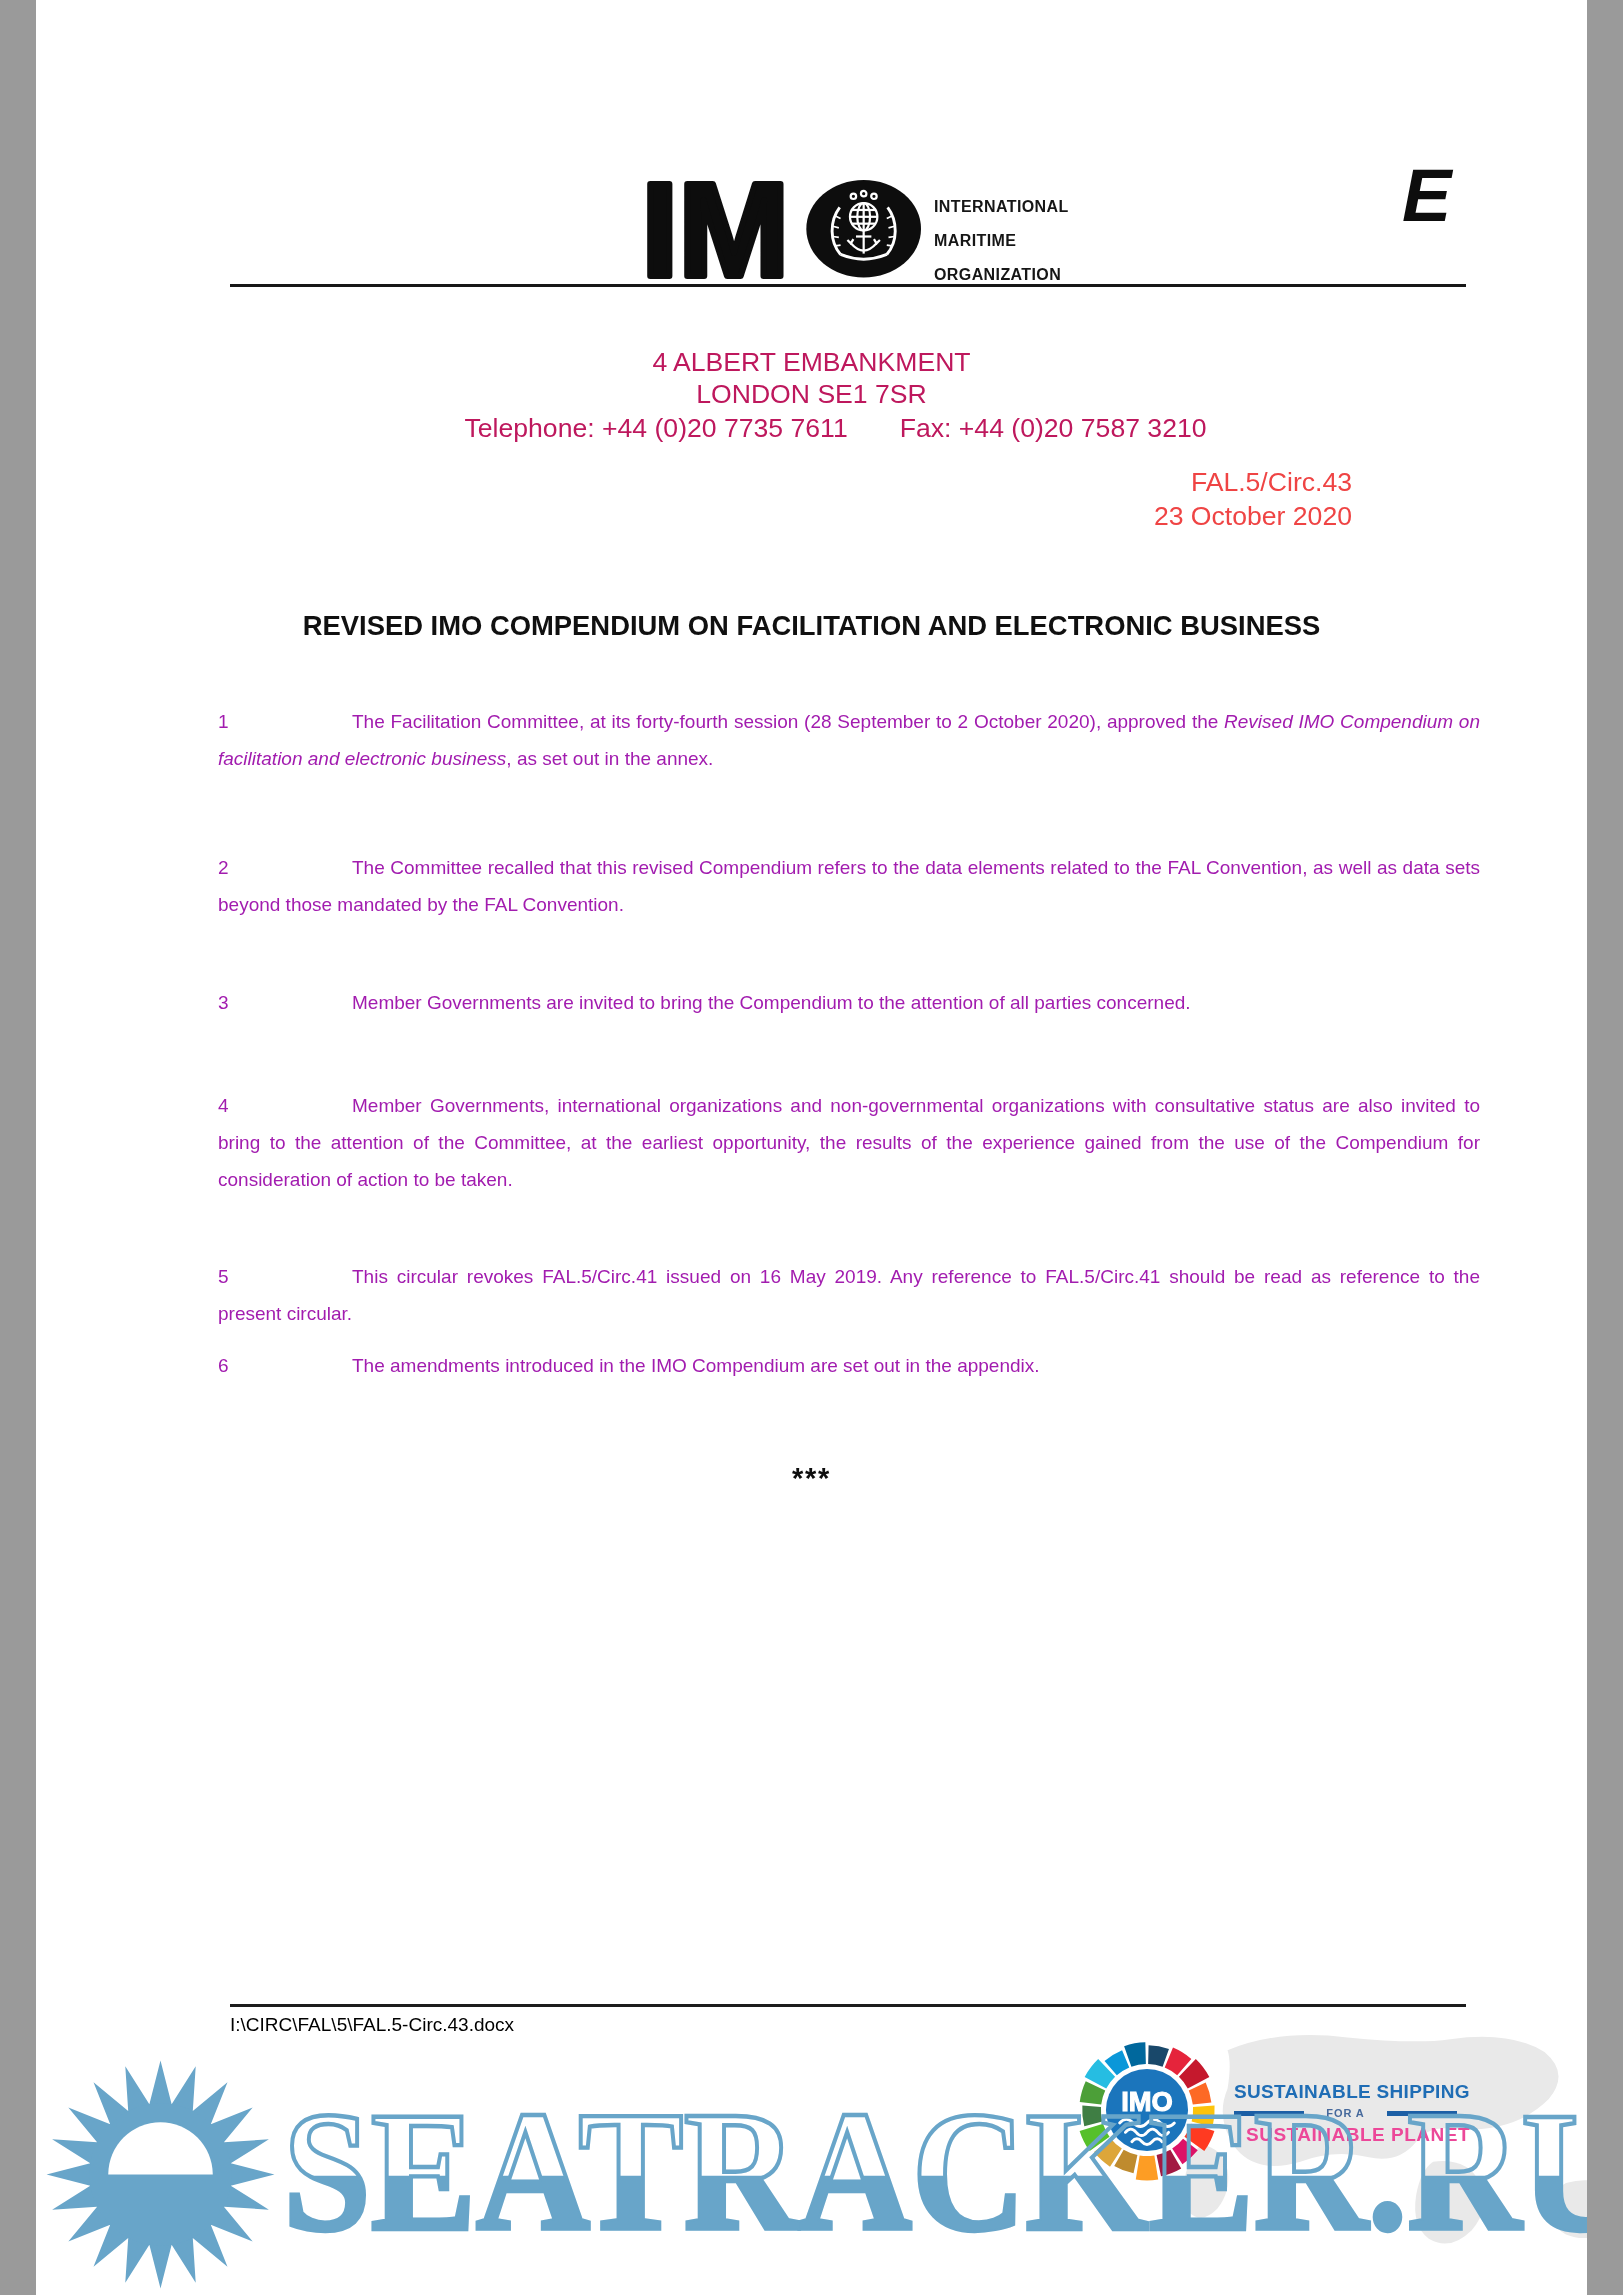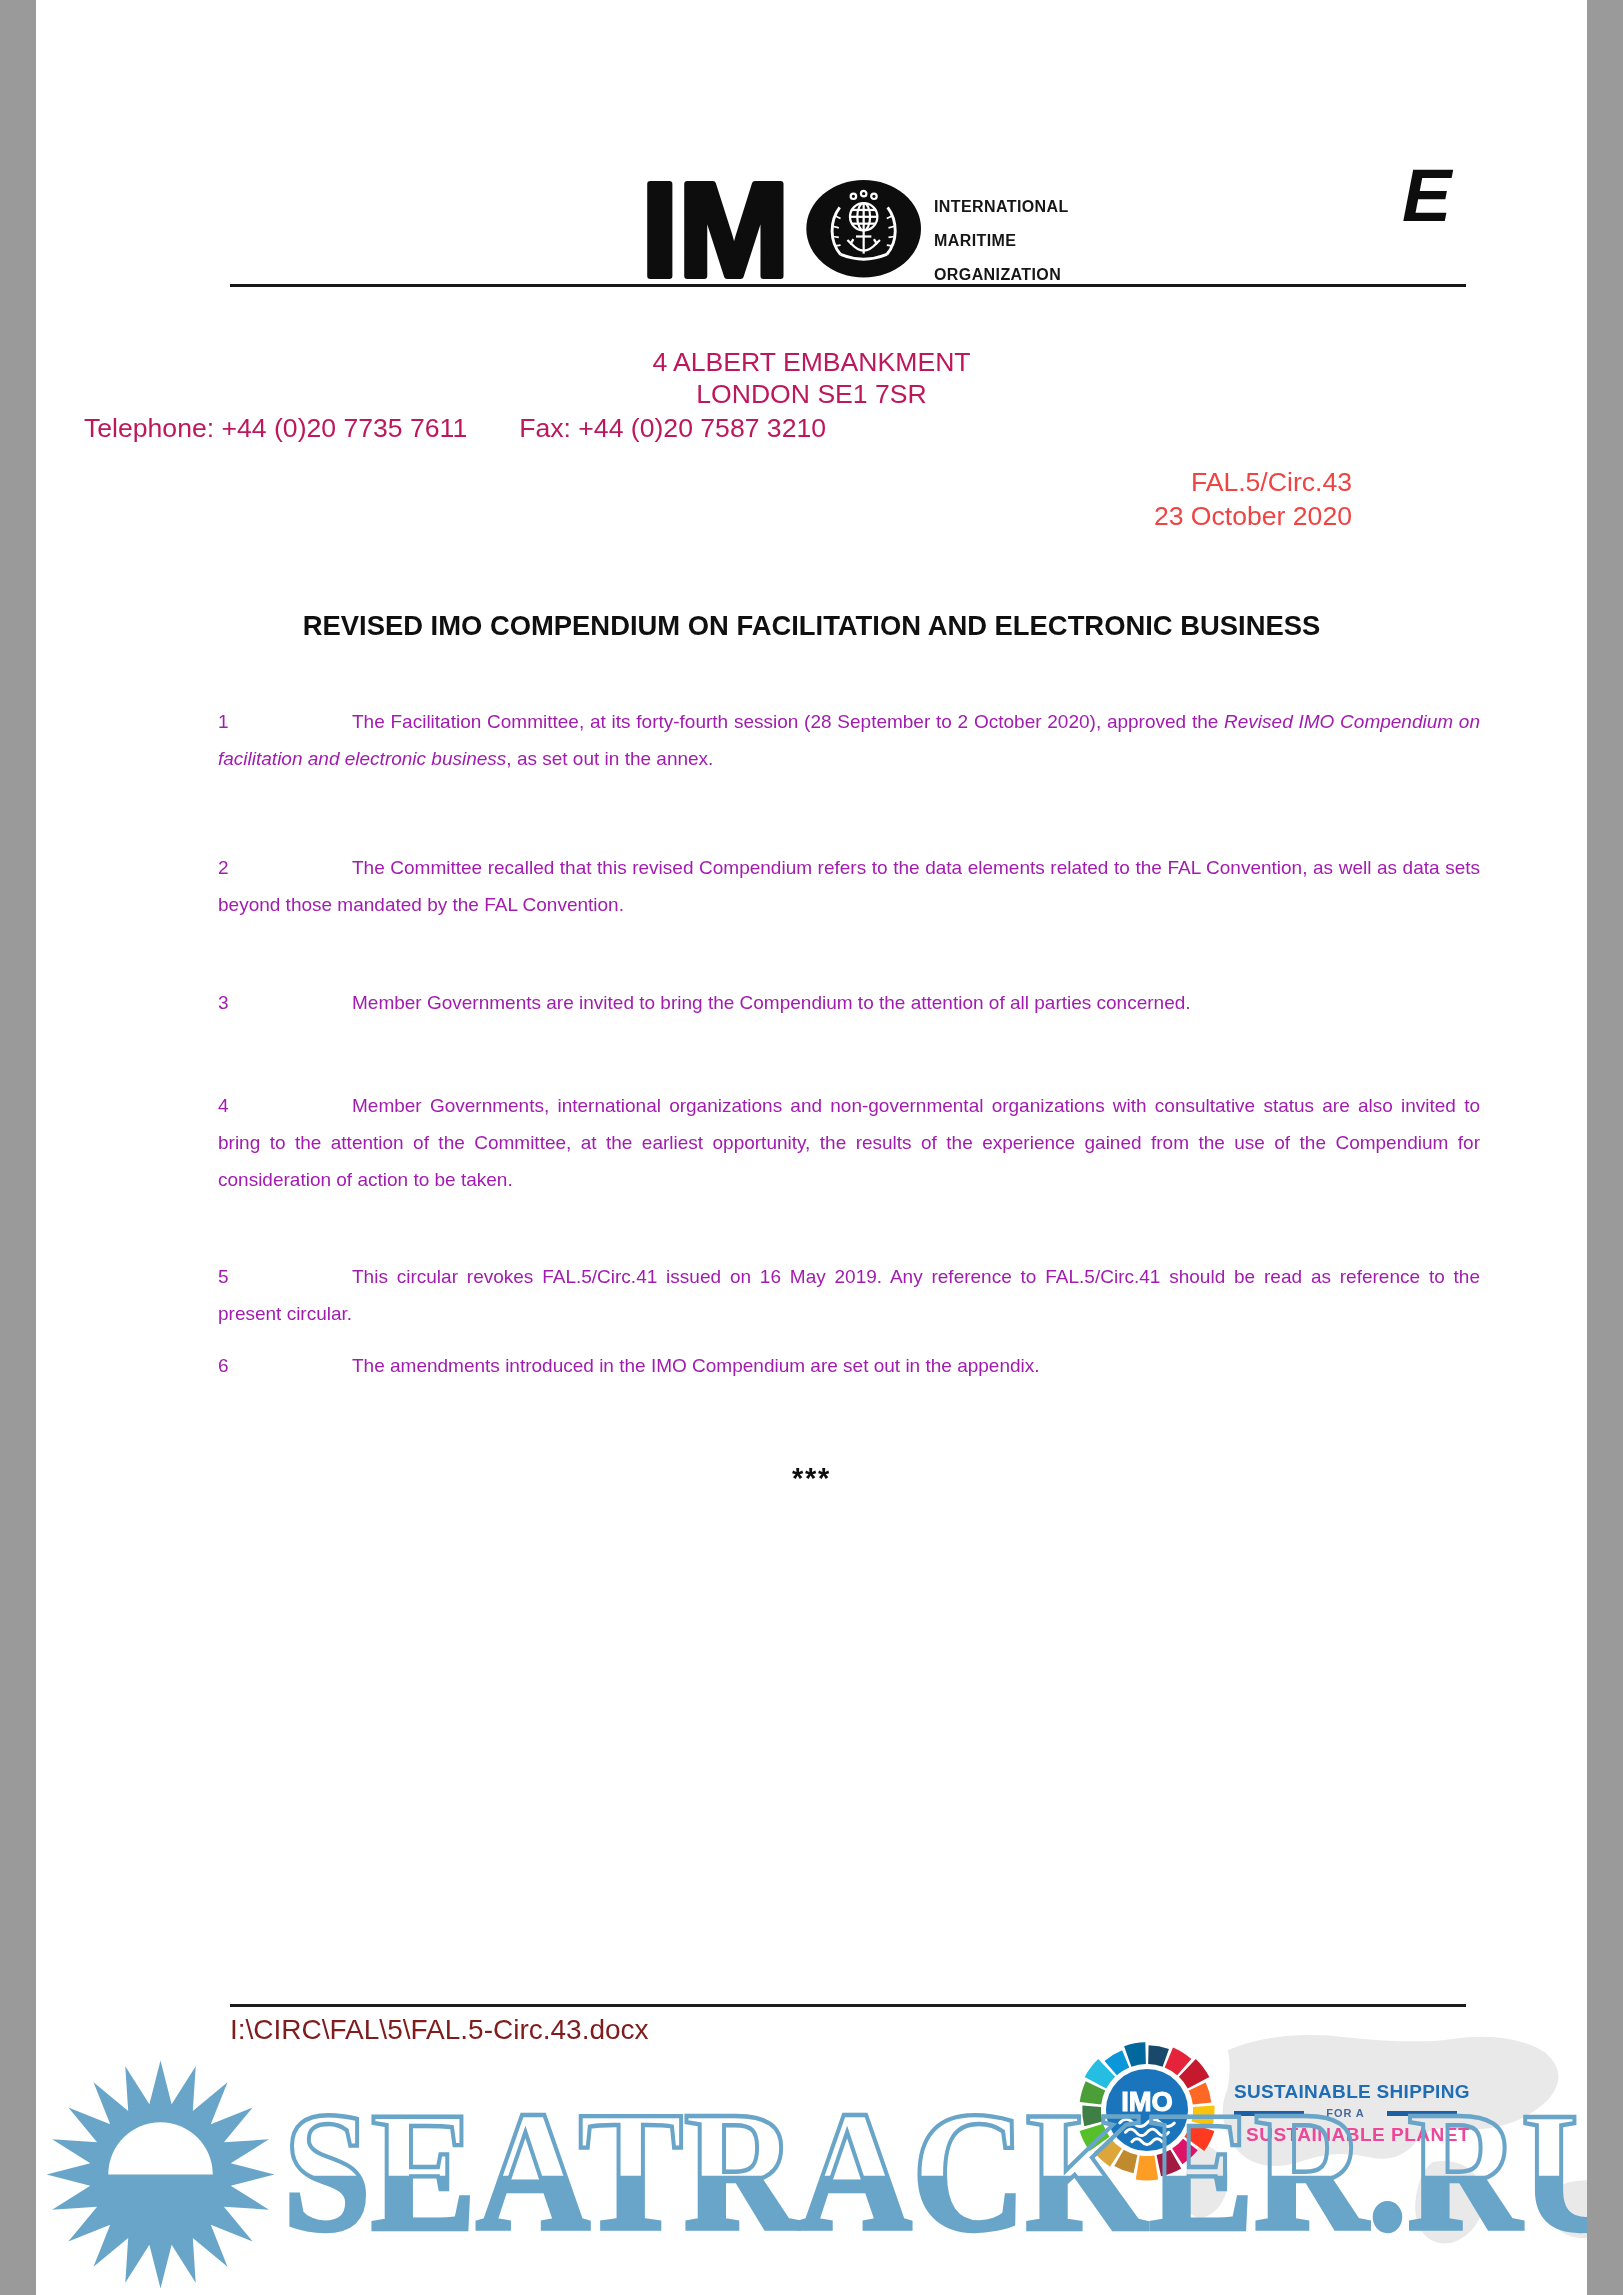--- a/index.html
+++ b/index.html
@@ -11,36 +11,36 @@
   
   .brand-logo{position:absolute;left:605px;top:180px;}
   .org-text{position:absolute;left:898px;top:190px;font-weight:bold;
     font-size:16px;line-height:34px;letter-spacing:0.4px;color:#161616;}
   .letter-e{position:absolute;left:1366px;top:153px;font-size:74px;
     font-weight:bold;font-style:italic;color:#0d0d0d;}
   .rule-top{position:absolute;left:194px;top:284px;width:1236px;height:3.4px;background:#171717;}
   
   .address{position:absolute;left:0;right:0;top:346px;text-align:center;
     font-size:26.6px;line-height:32px;color:#be185d;}
-  .phone-row{display:flex;gap:52px;margin-top:1.7px;margin-left:48px;}
+  .phone-row{display:flex;justify-content:center;gap:52px;margin-top:1.7px;margin-left:48px;}
   
   .ref-block{position:absolute;right:235px;top:465px;text-align:right;
     font-size:26.6px;line-height:34px;color:#ef4444;}
   
   .doc-title{position:absolute;left:0;right:0;top:610px;text-align:center;
     font-size:27.4px;font-weight:bold;color:#101010;}
   .para{position:absolute;left:182px;width:1262px;font-size:19px;line-height:37px;
     text-align:justify;color:#a21caf;}
   .pnum{display:inline-block;width:134px;}
   .it{font-style:italic;}
   .stars{position:absolute;left:0;right:0;top:1462px;text-align:center;
     font-size:29px;font-weight:bold;letter-spacing:1.7px;color:#0f0f0f;}
   
   .rule-bottom{position:absolute;left:194px;top:2004px;width:1236px;height:2.6px;background:#1c1c1c;}
-  .file-path{position:absolute;left:194px;top:2014px;font-size:28px;color:#7f1d1d;text-align:right;}
+  .file-path{position:absolute;left:194px;top:2014px;font-size:19px;color:#000000;text-align:right;}
   
   .world-map{position:absolute;left:1140px;top:2016px;}
   .sdg-wheel{position:absolute;left:1039px;top:2038px;}
   .sus-text{position:absolute;left:1198px;top:2081px;width:223px;}
   .sus-line1{font-size:19px;font-weight:bold;letter-spacing:0.3px;white-space:nowrap;}
   .sus-mid{display:flex;align-items:center;gap:22px;margin-top:4.3px;}
   .sus-bar{height:5.1px;flex:1;}
   .sus-fora{font-size:11px;font-weight:bold;color:#46699c;letter-spacing:0.9px;}
   .sus-line3{font-size:19px;font-weight:bold;letter-spacing:0.5px;margin-top:4.3px;white-space:nowrap;}
   

